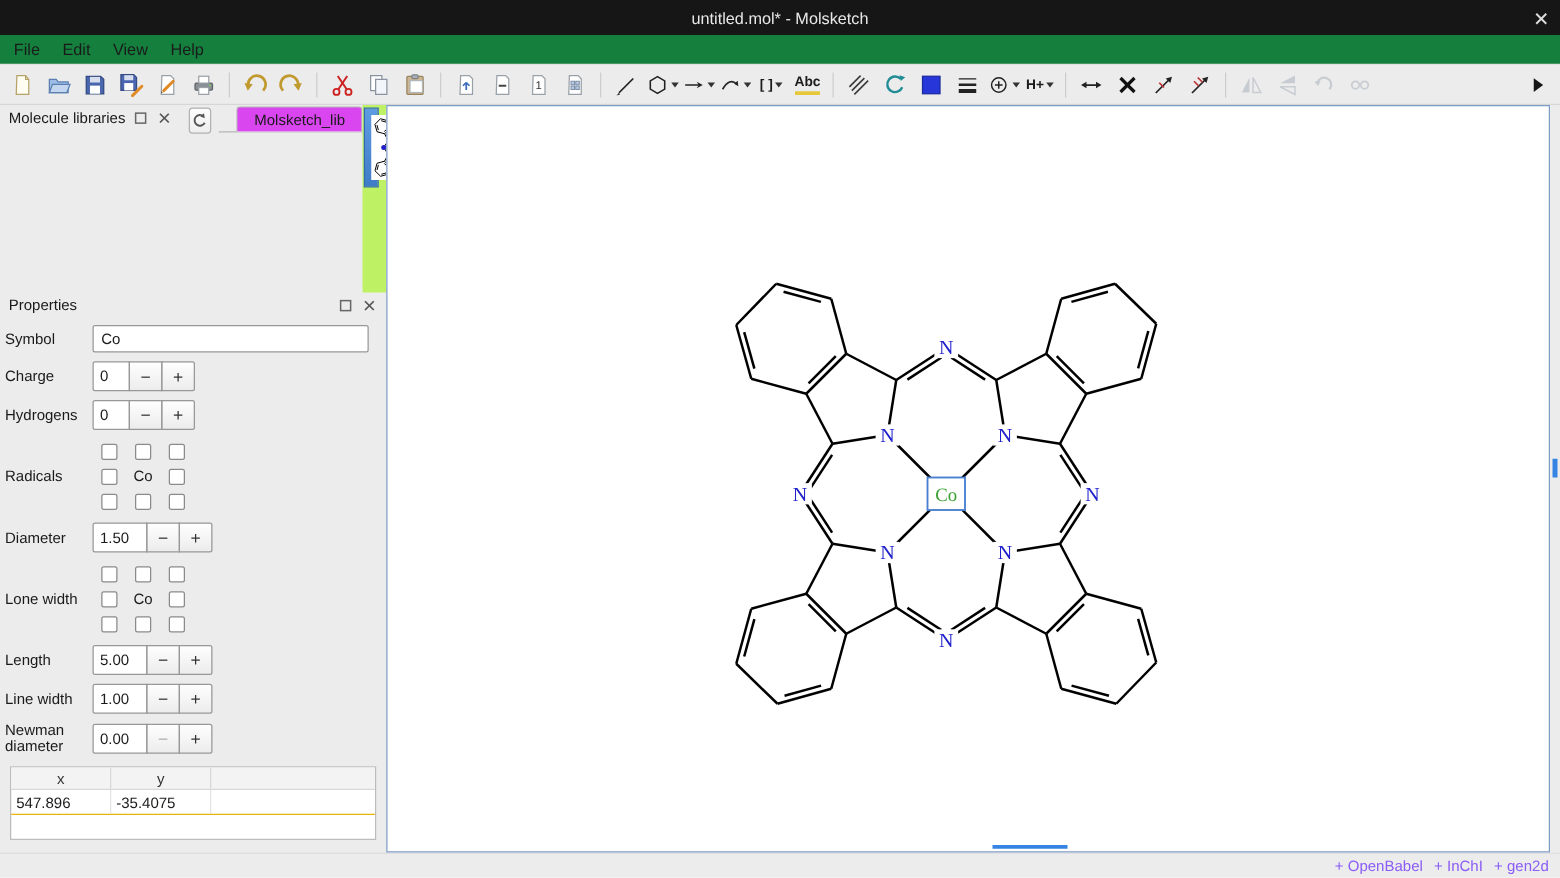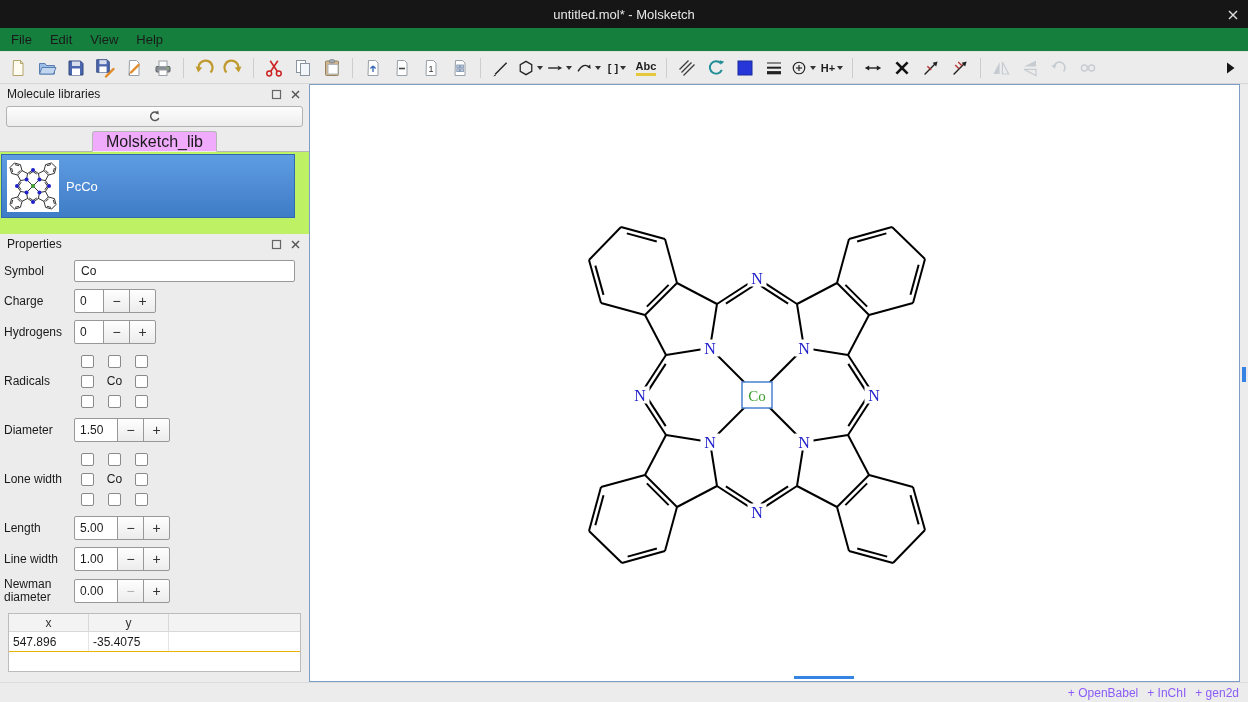--- a/index.html
+++ b/index.html
@@ -26,24 +26,24 @@
   .ddarrow { display:inline-block; width:0; height:0; border-left:3.5px solid transparent; border-right:3.5px solid transparent; border-top:4.5px solid #333; margin-left:2px; }
 
   
   .main { flex:1; min-height:0; display:flex; }
 
   .sidebar { width:309px; flex:none; display:flex; flex-direction:column; background:#ececec; overflow:hidden; }
   .dock-header { height:20px; flex:none; display:flex; align-items:center; gap:5px; padding:0 7px; font-size:12px; }
   .dock-title { flex:1; }
   .dock-icon { width:14px; height:14px; display:flex; align-items:center; justify-content:center; }
 
-  .lib-dock { height:150px; flex:none; display:flex; flex-direction:column; }
+  .lib-dock { height:150px; flex:none; display:flex; }
   .refresh-btn { margin:2px 6px 3px 6px; height:21px; flex:none; border:1px solid #b2b2b2; border-radius:3px; background:linear-gradient(#fdfdfd,#ededed); display:flex; align-items:center; justify-content:center; }
   .tabbar { height:22px; flex:none; display:flex; justify-content:center; align-items:flex-end; border-bottom:1px solid #b6b6b6; }
-  .tab { height:21px; margin-bottom:-1px; padding:0 13px; display:flex; align-items:center; font-size:16px; background:#f0abfc; border:1px solid #b6b6b6; border-bottom:1px solid #ececec; border-radius:3px 3px 0 0; }
+  .tab { height:21px; margin-bottom:-1px; padding:0 13px; display:flex; align-items:center; font-size:12px; background:#d946ef; border:1px solid #b6b6b6; border-bottom:1px solid #ececec; border-radius:3px 3px 0 0;margin-left:14px; }
   .lib-list { flex:1; background:#bef264; overflow:hidden; }
   .lib-item { height:64px; margin:2px 14px 0 1px; display:flex; align-items:center; gap:7px; padding:0 5px;
               background:linear-gradient(#5e9ce2,#3f7cc7); border:1px solid #3069b0; color:#ffffff; font-size:13px; }
   .lib-thumb { width:52px; height:52px; flex:none; background:#ffffff; }
   .lib-thumb svg { display:block; }
 
   .props-dock { flex:1; min-height:0; display:flex; flex-direction:column; }
   .props-form { padding:6px 6px 0 4px; font-size:12px; }
   .prow { display:flex; align-items:center; margin-bottom:7px; }
   .plabel { width:64px; flex:none; margin-right:6px; line-height:13px; }

